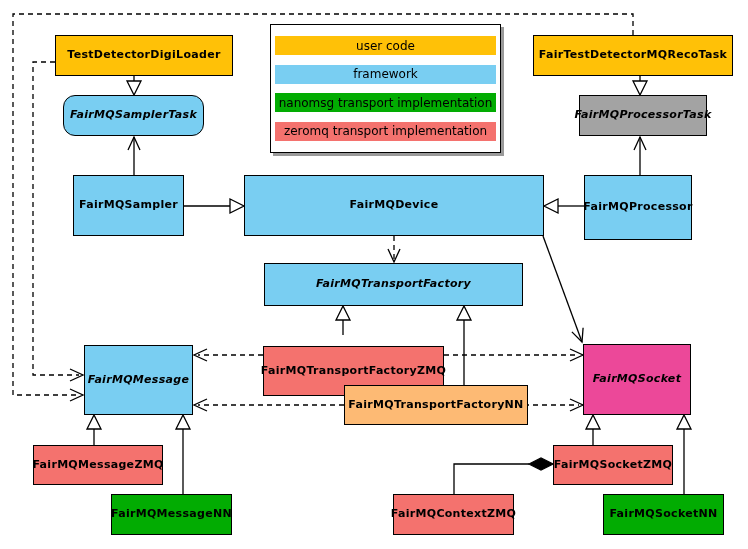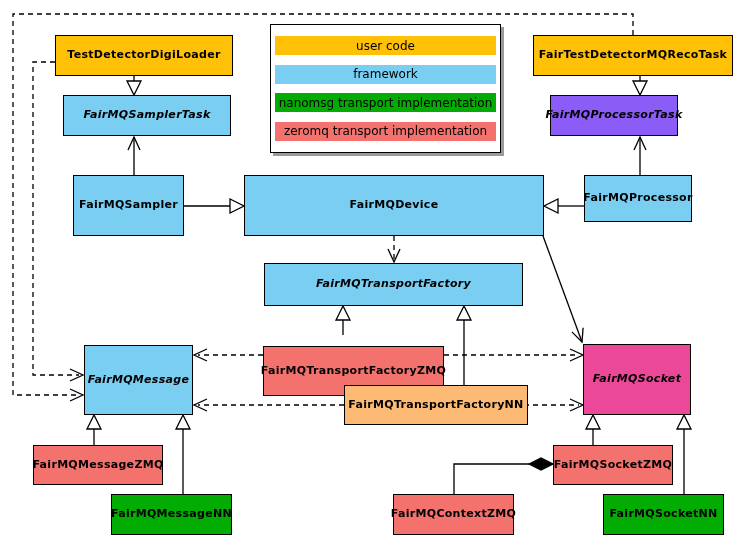--- a/index.html
+++ b/index.html
@@ -143,29 +143,29 @@
     <div class="legend-row" style="background: rgb(255, 193, 7);">user code</div>
     <div class="legend-row" style="background: rgb(121, 206, 242);">framework</div>
     <div class="legend-row" style="background: rgb(2, 172, 2);">nanomsg transport implementation</div>
     <div class="legend-row" style="background: rgb(244, 114, 110);">zeromq transport implementation</div>
   </div>
 
   <div class="node" style="left: 55px; top: 35px; width: 178px; height: 41px; background: rgb(255, 193, 7);">TestDetectorDigiLoader</div>
 
   <div class="node" style="left: 533px; top: 35px; width: 200px; height: 41px; background: rgb(255, 193, 7);">FairTestDetectorMQRecoTask</div>
 
-  <div class="node abstract" style="left: 63px; top: 95px; width: 168px; height: 41px; background: rgb(121, 206, 242);">FairMQSamplerTask</div>
+  <div class="node abstract" style="left: 63px; top: 95px; width: 141px; height: 41px; background: rgb(121, 206, 242); border-radius: 12px;">FairMQSamplerTask</div>
 
-  <div class="node abstract" style="left: 550px; top: 95px; width: 128px; height: 41px; background: #8b5cf6;">FairMQProcessorTask</div>
+  <div class="node abstract" style="left: 579px; top: 95px; width: 128px; height: 41px; background: #a3a3a3;">FairMQProcessorTask</div>
 
   <div class="node" style="left: 73px; top: 175px; width: 111px; height: 61px; background: rgb(121, 206, 242);">FairMQSampler</div>
 
   <div class="node" style="left: 244px; top: 175px; width: 300px; height: 61px; background: rgb(121, 206, 242);">FairMQDevice</div>
 
-  <div class="node" style="left: 584px; top: 175px; width: 108px; height: 47px; background: rgb(121, 206, 242);">FairMQProcessor</div>
+  <div class="node" style="left: 584px; top: 175px; width: 108px; height: 65px; background: rgb(121, 206, 242);">FairMQProcessor</div>
 
   <div class="node abstract" style="left: 264px; top: 263px; width: 259px; height: 43px; background: rgb(121, 206, 242);">FairMQTransportFactory</div>
 
   <div class="node" style="left: 263px; top: 346px; width: 181px; height: 50px; background: rgb(244, 114, 110);">FairMQTransportFactoryZMQ</div>
 
   <div class="node" style="left: 344px; top: 385px; width: 184px; height: 40px; background: #fdba74;">FairMQTransportFactoryNN</div>
 
   <div class="node abstract" style="left: 84px; top: 345px; width: 109px; height: 70px; background: rgb(121, 206, 242);">FairMQMessage</div>
 
   <div class="node abstract" style="left: 583px; top: 344px; width: 108px; height: 71px; background: #ec4899;">FairMQSocket</div>

